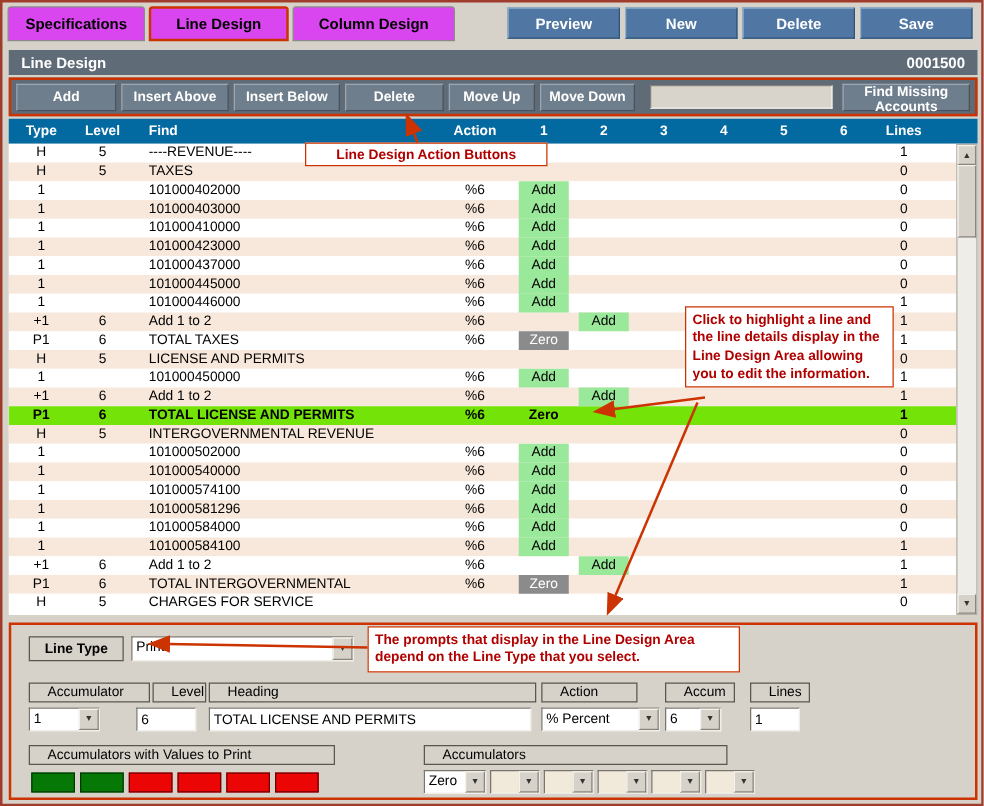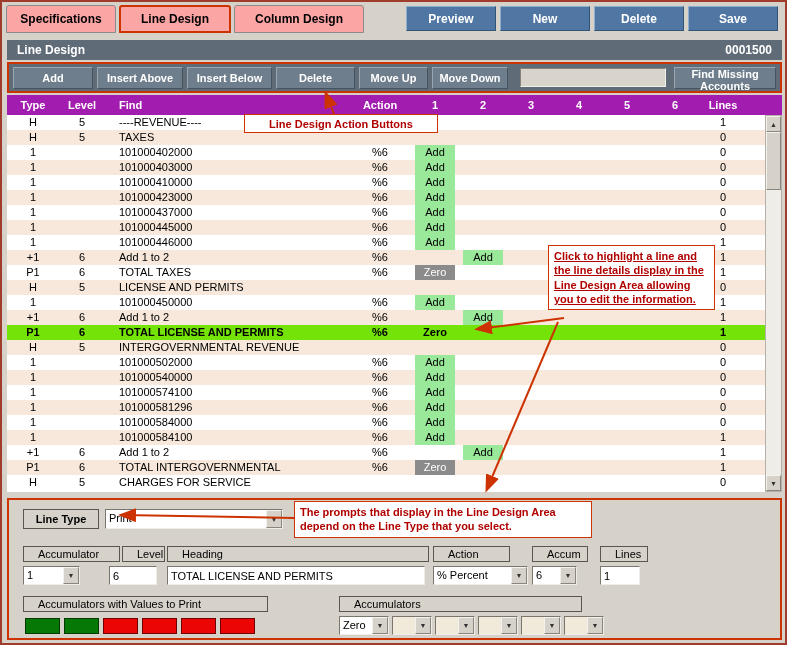--- a/index.html
+++ b/index.html
@@ -2,21 +2,21 @@
 <html><head>
 <meta charset="utf-8">
 <style>
   * { margin:0; padding:0; box-sizing:border-box; }
   html,body { width:787px; height:645px; }
   body { font-family:"Liberation Sans", sans-serif; font-size:11px; background:#fff; }
   .app { position:relative; width:787px; height:645px; background:#D6D2CA; border:2px solid #A03C2C; overflow:hidden; }
 
   
   .tabbar { position:absolute; top:0; left:0; width:783px; height:34px; display:flex; align-items:flex-start; padding:3px 6px 0 4px; }
-  .tab { height:28px; background:#fca5a5; border:1px solid #8A8A8A; border-radius:3px 3px 0 0;
+  .tab { height:28px; background:#d946ef; border:1px solid #8A8A8A; border-radius:3px 3px 0 0;
          font-weight:bold; font-size:12px; color:#000; display:flex; align-items:center; justify-content:center;
          margin-right:3px; padding:0 10px; cursor:default; }
   .tab.w1{ width:110px; } .tab.w2{ width:112px; } .tab.w3{ width:130px; }
   .tab.hl { border:2px solid #CC3300; }
   .tb-group { position:absolute; right:7px; top:4px; display:flex; gap:4px;margin-left:26px; }
   .tb-btn { width:90px; height:25px; background:#5076A3; color:#fff; font-weight:bold; font-size:12px;
             font-family:"Liberation Sans", sans-serif;
             border:1px solid; border-color:#8FB0CC #2E5578 #2E5578 #8FB0CC; cursor:default; }
 
   
@@ -29,21 +29,21 @@
                border:2px solid #CC3300; display:flex; align-items:center; padding:0 4px; gap:4px; }
   .ab-btn { height:22px; background:#6F7E8C; color:#fff; font-size:11px; font-weight:bold;
             font-family:"Liberation Sans", sans-serif;
             border:1px solid; border-color:#9AA6B1 #46525D #46525D #9AA6B1; cursor:default; }
   .ab1{width:80px;} .ab2{width:86px;} .ab3{width:85px;} .ab4{width:79px;} .ab5{width:69px;} .ab6{width:76px;}
   .ab-input { height:19px; width:146px; background:#D8D4CC; border:1px solid; border-color:#87837B #F2F0EA #F2F0EA #87837B;
               margin-left:8px; font-family:"Liberation Sans", sans-serif; font-size:11px; padding:0 3px; }
   .ab-find { flex:1; margin-left:4px; }
 
   
-  .thead { position:absolute; top:93px; left:5px; width:775px; height:20px; background:#a21caf;
+  .thead { position:absolute; top:93px; left:5px; width:775px; height:20px; background:#0369a1;
            color:#fff; font-weight:bold; font-size:11px; display:flex; align-items:center; }
   .c-type  { width:52px; text-align:center; }
   .c-level { width:46px; text-align:center; }
   .c-text  { width:244px; text-align:left; padding-left:14px; overflow:hidden; white-space:nowrap; }
   .c-action{ width:62px; text-align:center; }
   .c-acc   { width:48px; text-align:center; }
   .c-lines { width:48px; text-align:center; }
   .tbody { position:absolute; top:113px; left:5px; width:758px; height:377px; background:#fff; overflow:hidden; }
   .trow { display:flex; height:15px; line-height:15px; align-items:center; background:#fff; color:#000; cursor:default; }
   .trow.alt { background:#F7E8DB; }
@@ -99,21 +99,21 @@
   .ind-green { background:#067806; border:1px solid #023A02; }
   .ind-red   { background:#EC0505; border:1px solid #6E0202; }
   .accsel-row { position:absolute; left:330px; top:116px; display:flex; gap:3px; }
   .acc-dd { position:relative; width:40px; height:19px; background:#F1EADA; }
   .acc-dd:first-child { width:50px; background:#fff; }
 
   
   .callout { position:absolute; background:#fff; border:1px solid #CC3300; color:#B00000;
              font-weight:bold; font-size:11px; line-height:1.3; z-index:40; }
   .co-1 { left:242px; top:112px; width:194px; height:19px; text-align:center; padding-top:2px; }
-  .co-2 { left:546px; top:243px; width:167px; padding:3px 5px;text-decoration:underline; }
+  .co-2 { left:546px; top:243px; width:167px; padding:3px 5px; }
   .co-3 { left:292px; top:499px; width:298px; padding:3px 5px; }
   .overlay { position:absolute; left:0; top:0; width:787px; height:645px; pointer-events:none; z-index:50; }
 </style>
 </head>
 <body>
 
 <div class="app">
 
   <div class="tabbar">
     <div class="tab w1">Specifications</div>

